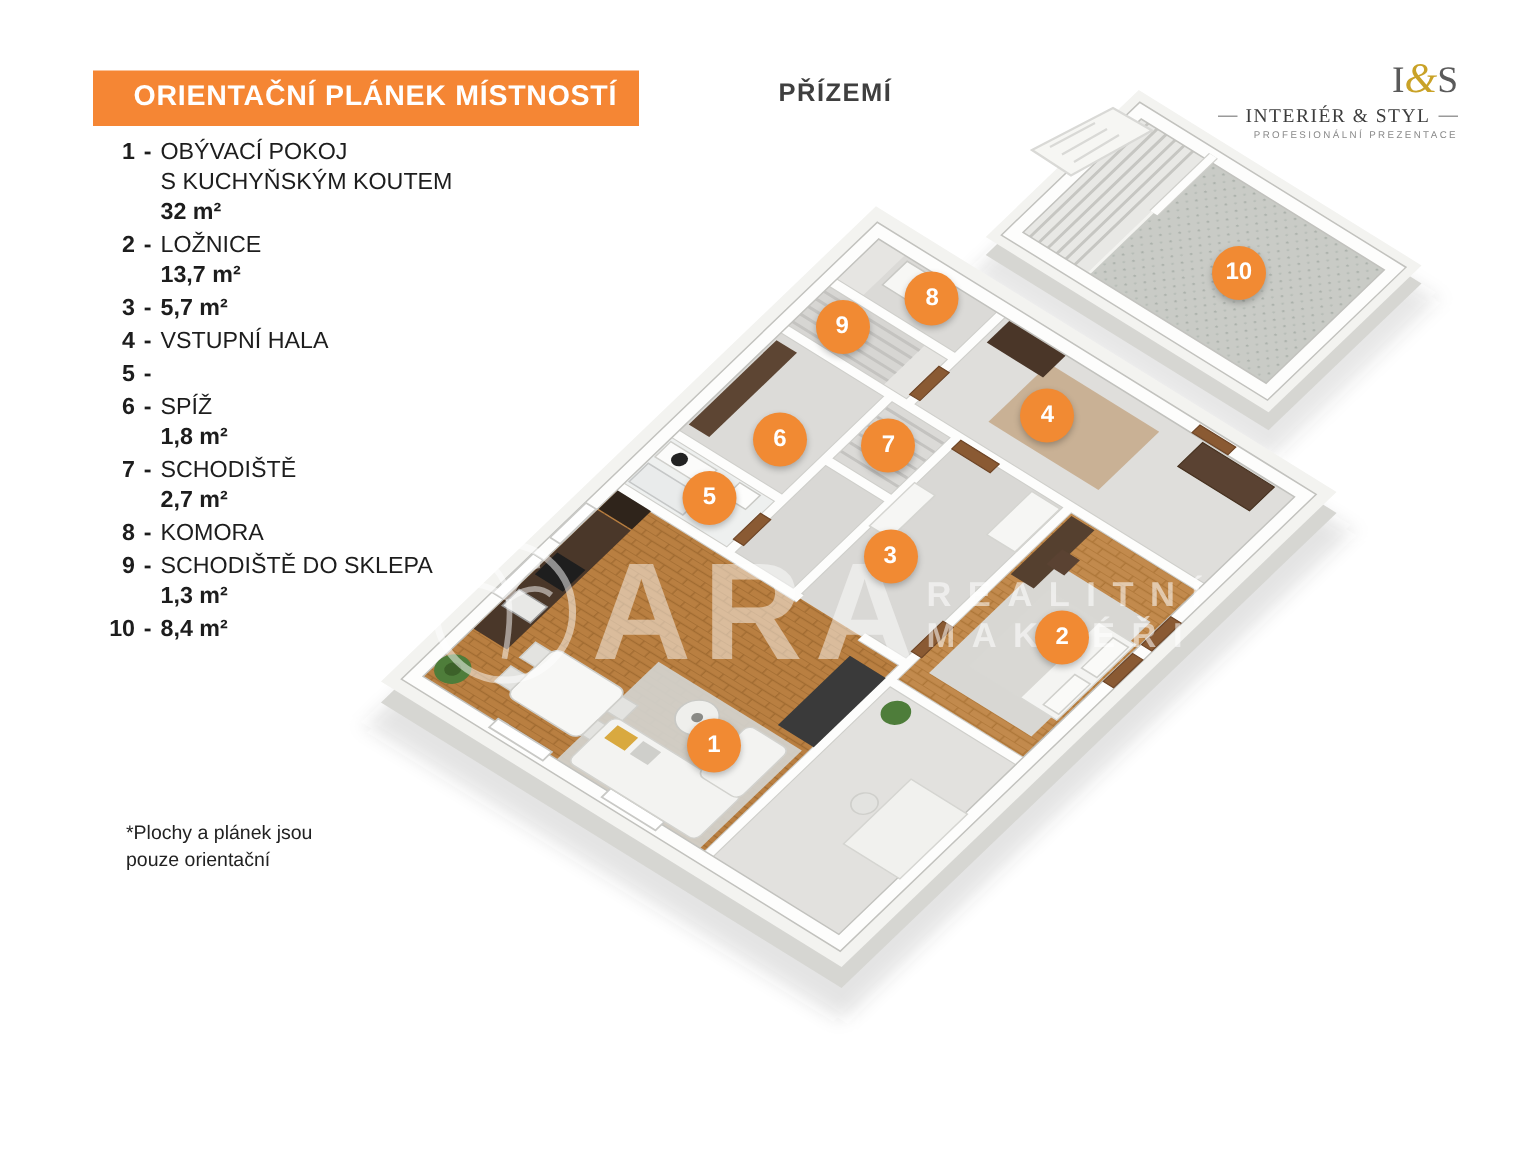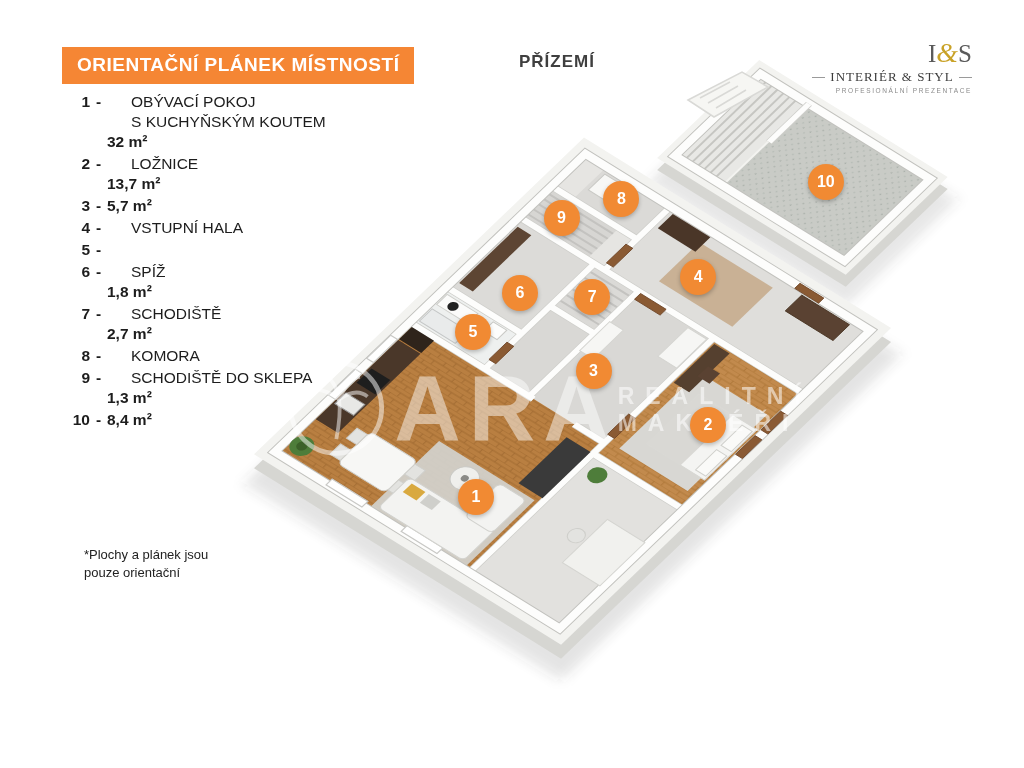--- a/index.html
+++ b/index.html
@@ -2,21 +2,21 @@
 <html><head>
 <meta charset="utf-8">
 <style>
   html,body{margin:0;padding:0;}
   body{width:1024px;height:768px;background:#ffffff;overflow:hidden;
        font-family:"Liberation Sans", sans-serif;position:relative;}
   .stage{position:absolute;inset:0;width:1024px;height:768px;}
 
   
   .banner{position:absolute;left:62px;top:47px;background:#f58634;color:#fff;
-          font-weight:bold;font-size:19px;letter-spacing:.5px;padding:7px 15px 8px 15px;
+          font-weight:bold;font-size:19px;letter-spacing:.5px;padding:7px 15px 8px 27px;
           white-space:nowrap;}
 
   
   .floor-label{position:absolute;left:519px;top:52px;font-size:17px;font-weight:bold;
                color:#3f3f3f;letter-spacing:1px;}
 
   
   .logo{position:absolute;right:52px;top:40px;width:160px;text-align:right;}
   .logo .monogram{font-family:"Liberation Serif", serif;font-size:25px;color:#5a5a5a;line-height:26px;}
   .logo .monogram .amp{color:#c9a227;font-style:italic;font-size:28px;}
@@ -25,21 +25,21 @@
                     display:flex;align-items:center;gap:5px;}
   .logo .brand-name::before,.logo .brand-name::after{content:"";flex:1;height:1px;background:#9a9a9a;}
   .logo .brand-sub{font-size:6.5px;color:#8a8a8a;letter-spacing:1.6px;margin-top:2px;}
 
   
   .legend{position:absolute;left:62px;top:92px;width:280px;color:#1d1d1d;}
   .legend-item{display:flex;margin-bottom:2px;line-height:20px;font-size:15.5px;}
   .legend-item .num{width:28px;text-align:right;font-weight:bold;flex:none;}
   .legend-item .dash{width:17px;text-align:center;font-weight:bold;flex:none;}
   .legend-item .txt{flex:1;}
-  .legend-item .nm{font-weight:400;margin-left:24px;}
+  .legend-item .nm{font-weight:400;}
   .legend-item .area{font-weight:bold;}
 
   .footnote{position:absolute;left:84px;top:546px;font-size:13px;color:#222;line-height:18px;}
 
   
   svg.plan{position:absolute;left:0;top:0;}
 
   
   .marker{position:absolute;width:36px;height:36px;border-radius:50%;background:#f18a33;
           color:#fff;font-weight:bold;font-size:16px;display:flex;align-items:center;

